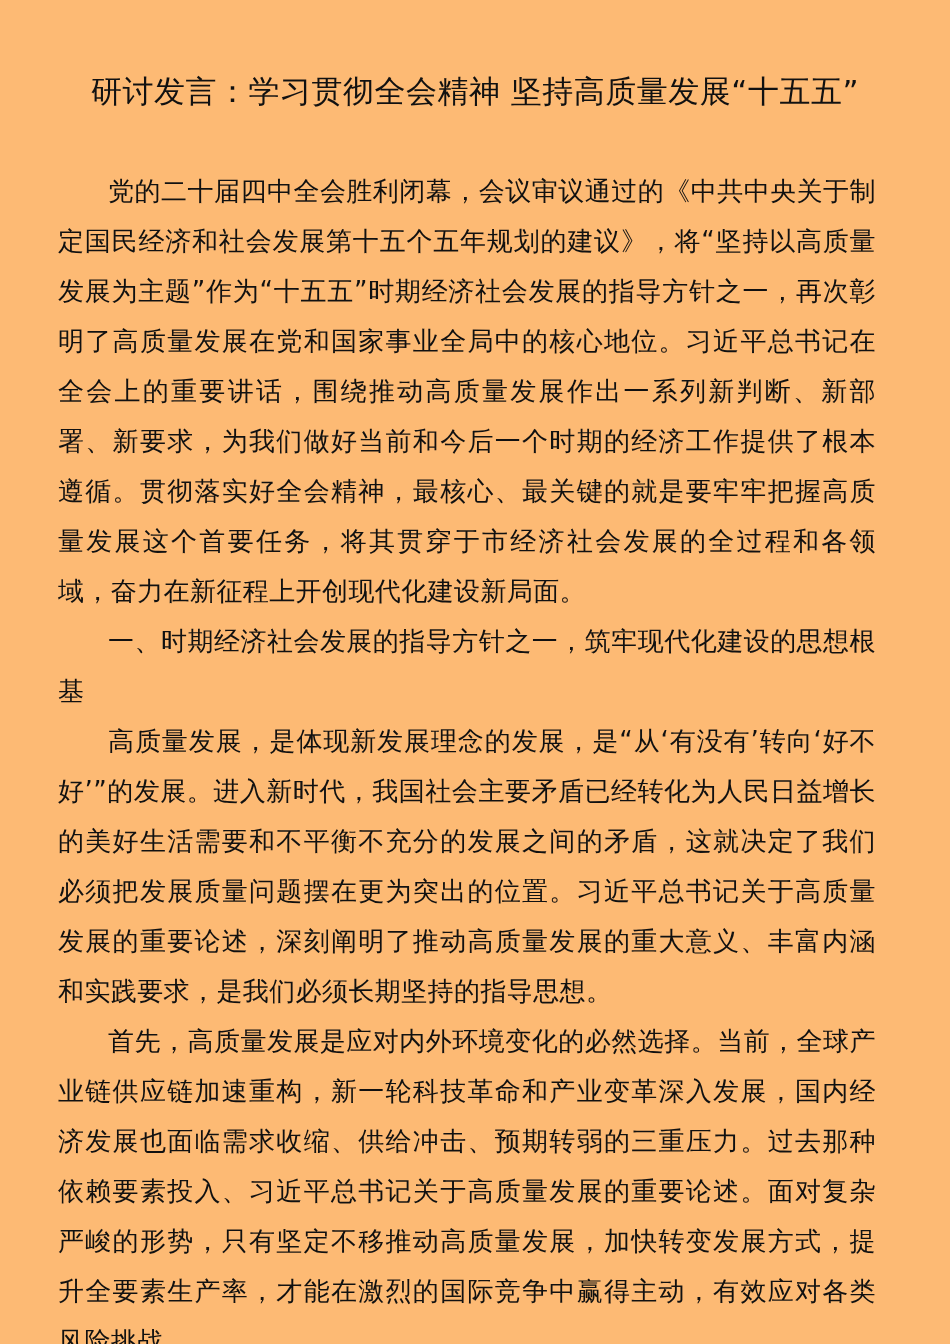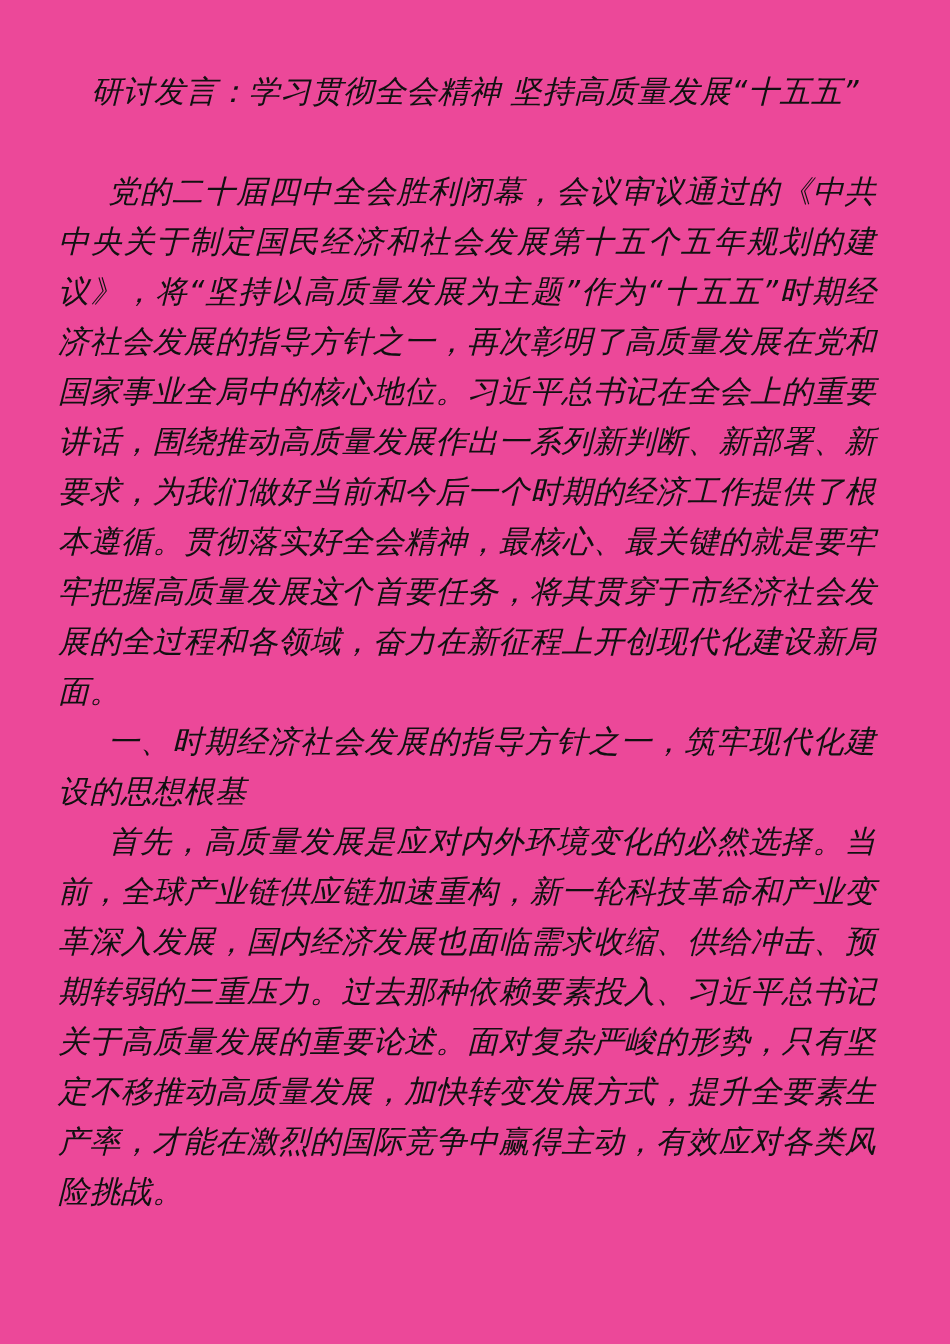--- a/index.html
+++ b/index.html
@@ -14,22 +14,21 @@
       position: relative;
       font-family: "DejaVu Sans", "Liberation Sans", sans-serif;
       color: #111111;
     }
     .page {
       position: absolute;
       left: 0;
       top: 0;
       width: 950px;
       height: 1344px;
-      background: #ec4899;
-      font-style: italic;
+      background: #fdba74;
     }
     .doc-title {
       position: absolute;
       left: 58px;
       top: 66px;
       width: 834px;
       margin: 0;
       text-align: center;
       font-size: 31px;
       font-weight: normal;
@@ -38,36 +37,37 @@
       color: #111111;
     }
     .body-text {
       position: absolute;
       left: 58px;
       top: 166px;
       width: 818px;
     }
     .para {
       margin: 0;
-      font-size: 31px;
+      font-size: 26px;
       line-height: 50px;
       text-indent: 50px;
       text-align: justify;
       letter-spacing: 0.4px;
       color: #111111;
       word-break: break-all;
     }
     .para.section-heading {
       font-weight: normal;
     }
   </style>
 </head>
 <body>
 
 <div class="page">
   <h1 class="doc-title">研讨发言：学习贯彻全会精神 坚持高质量发展“十五五”</h1>
 
   <div class="body-text">
     <p class="para">党的二十届四中全会胜利闭幕，会议审议通过的《中共中央关于制定国民经济和社会发展第十五个五年规划的建议》，将“坚持以高质量发展为主题”作为“十五五”时期经济社会发展的指导方针之一，再次彰明了高质量发展在党和国家事业全局中的核心地位。习近平总书记在全会上的重要讲话，围绕推动高质量发展作出一系列新判断、新部署、新要求，为我们做好当前和今后一个时期的经济工作提供了根本遵循。贯彻落实好全会精神，最核心、最关键的就是要牢牢把握高质量发展这个首要任务，将其贯穿于市经济社会发展的全过程和各领域，奋力在新征程上开创现代化建设新局面。</p>
     <p class="para section-heading">一、时期经济社会发展的指导方针之一，筑牢现代化建设的思想根基</p>
+    <p class="para">高质量发展，是体现新发展理念的发展，是“从‘有没有’转向‘好不好’”的发展。进入新时代，我国社会主要矛盾已经转化为人民日益增长的美好生活需要和不平衡不充分的发展之间的矛盾，这就决定了我们必须把发展质量问题摆在更为突出的位置。习近平总书记关于高质量发展的重要论述，深刻阐明了推动高质量发展的重大意义、丰富内涵和实践要求，是我们必须长期坚持的指导思想。</p>
     <p class="para">首先，高质量发展是应对内外环境变化的必然选择。当前，全球产业链供应链加速重构，新一轮科技革命和产业变革深入发展，国内经济发展也面临需求收缩、供给冲击、预期转弱的三重压力。过去那种依赖要素投入、习近平总书记关于高质量发展的重要论述。面对复杂严峻的形势，只有坚定不移推动高质量发展，加快转变发展方式，提升全要素生产率，才能在激烈的国际竞争中赢得主动，有效应对各类风险挑战。</p>
   </div>
 </div>
 
 </body></html>

